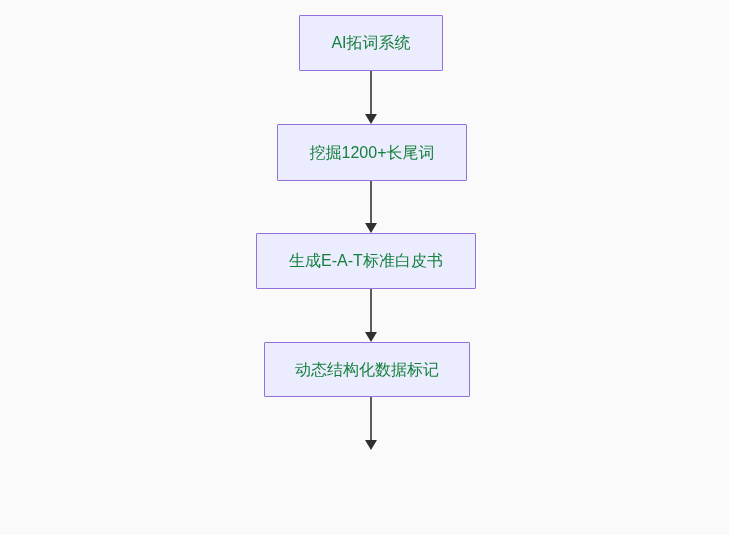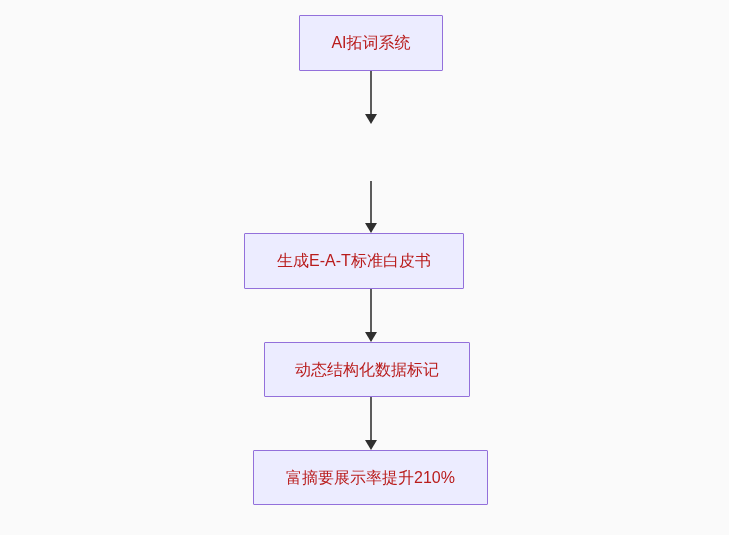--- a/index.html
+++ b/index.html
@@ -23,30 +23,30 @@
     position: absolute;
     box-sizing: border-box;
     background: #ececff;
     border: 1px solid #9370db;
     border-radius: 1px;
     display: flex;
     align-items: center;
     justify-content: center;
   }
   .node-label {
-    color: #b91c1c;
+    color: #15803d;
     font-size: 16px;
     line-height: 1.2;
     white-space: nowrap;
     text-align: center;
   }
   
   #node-0 { left: 299px; top: 15px;  width: 144px; height: 56px; }
   #node-1 { left: 277px; top: 124px; width: 190px; height: 57px; }
-  #node-2 { left: 244px; top: 233px; width: 220px; height: 56px; }
+  #node-2 { left: 256px; top: 233px; width: 220px; height: 56px; }
   #node-3 { left: 264px; top: 342px; width: 206px; height: 55px; }
   #node-4 { left: 253px; top: 450px; width: 235px; height: 55px; }
 
   .edge {
     position: absolute;
     left: 365px;
     width: 12px;
     display: flex;
     flex-direction: column;
     align-items: center;
@@ -75,20 +75,23 @@
 
   <div class="node" id="node-0">
     <span class="node-label">AI拓词系统</span>
   </div>
 
   <div class="edge" id="edge-0">
     <div class="edge-line"></div>
     <div class="edge-head"></div>
   </div>
 
+  <div class="node" id="node-1">
+    <span class="node-label">挖掘1200+长尾词</span>
+  </div>
 
   <div class="edge" id="edge-1">
     <div class="edge-line"></div>
     <div class="edge-head"></div>
   </div>
 
   <div class="node" id="node-2">
     <span class="node-label">生成E-A-T标准白皮书</span>
   </div>
 
@@ -99,17 +102,14 @@
 
   <div class="node" id="node-3">
     <span class="node-label">动态结构化数据标记</span>
   </div>
 
   <div class="edge" id="edge-3">
     <div class="edge-line"></div>
     <div class="edge-head"></div>
   </div>
 
-  <div class="node" id="node-4">
-    <span class="node-label">富摘要展示率提升210%</span>
-  </div>
 
 </div>
 
 </body></html>

